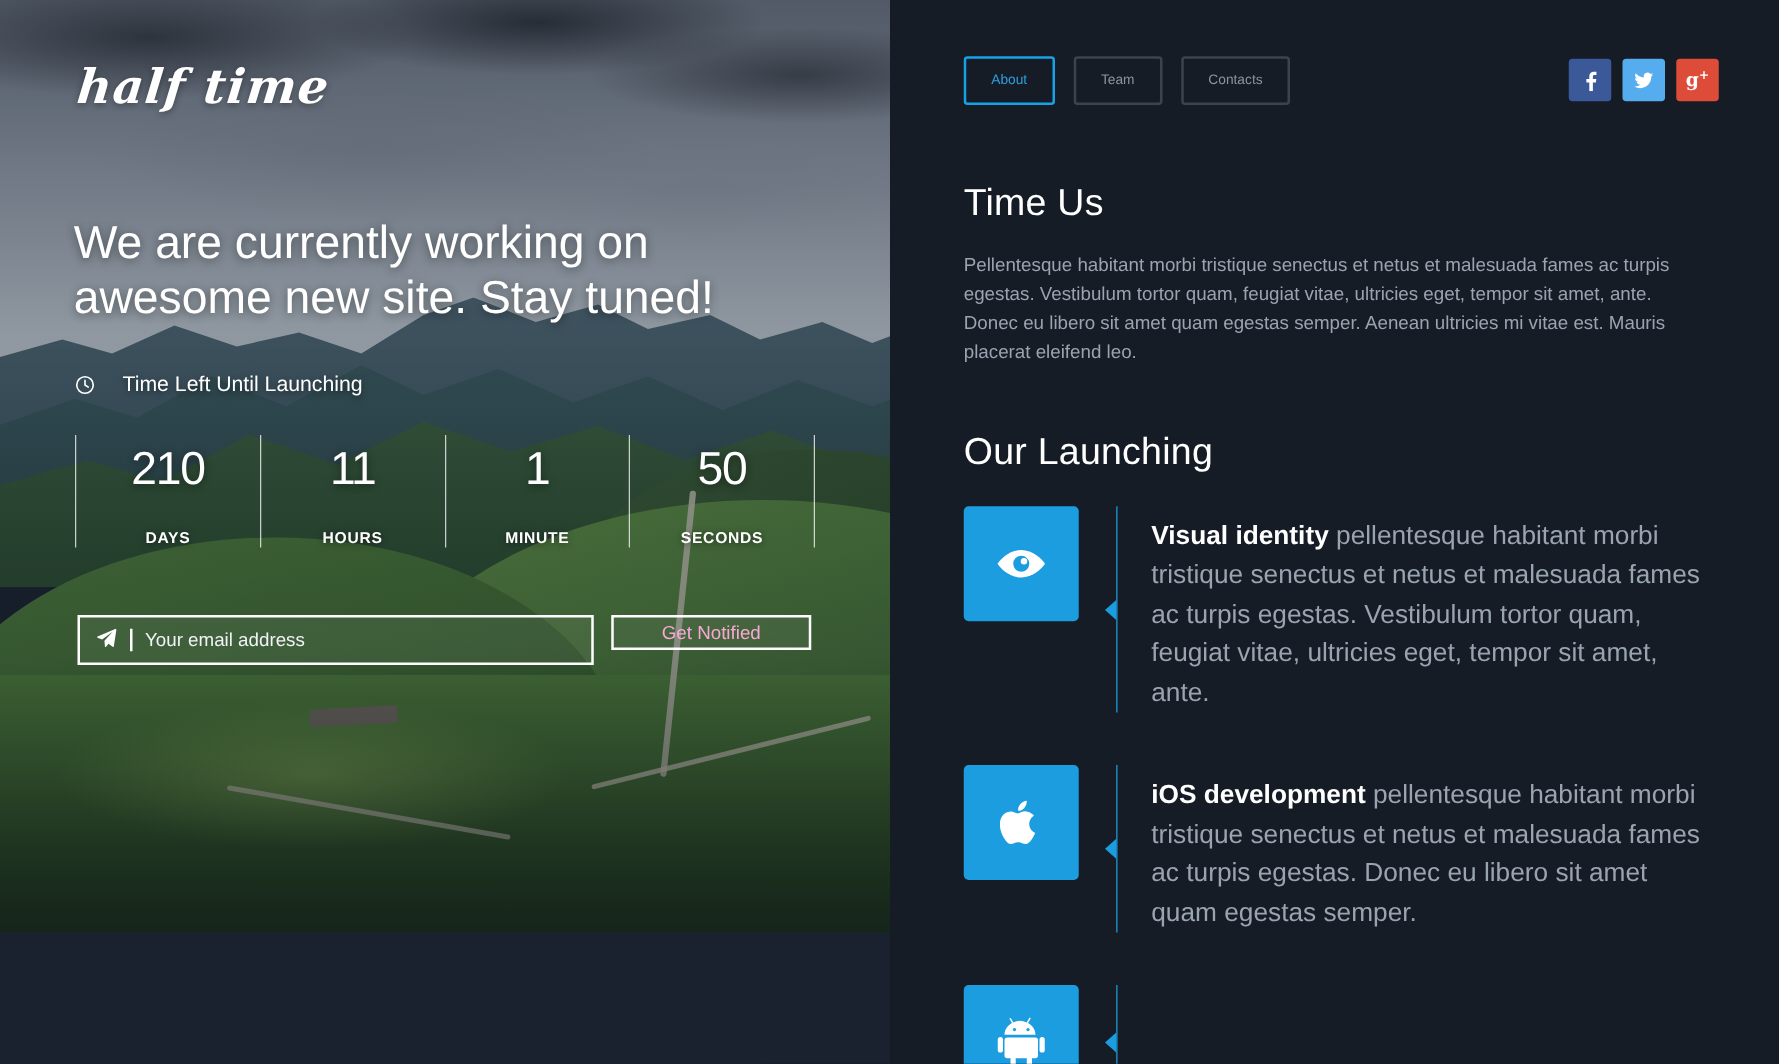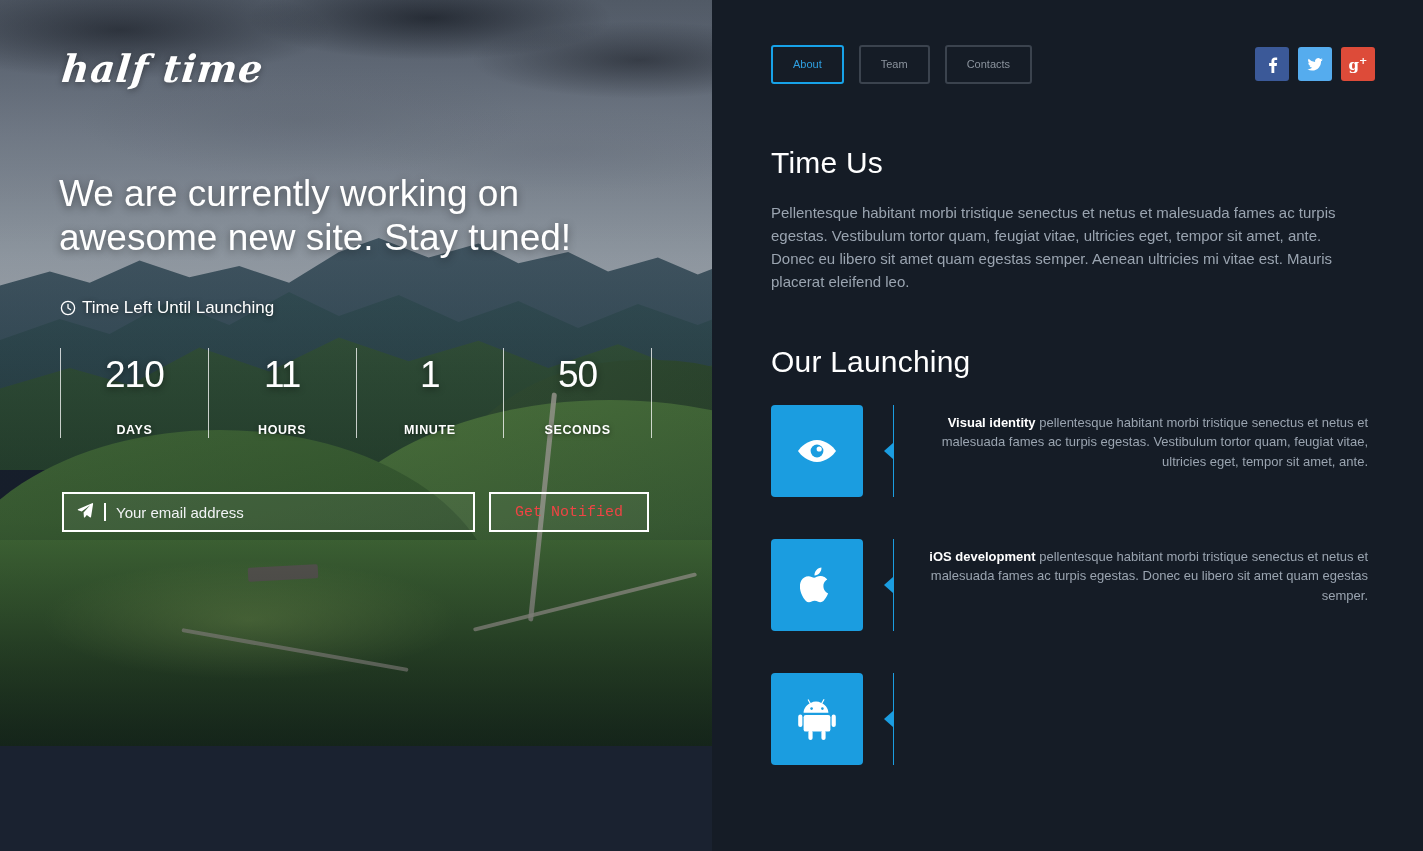--- a/index.html
+++ b/index.html
@@ -124,21 +124,21 @@
     transform: skewX(-6deg);
     text-shadow: 0 2px 6px rgba(0,0,0,.35);
   }
   .headline {
     position: absolute; left: 59px; top: 172px; width: 600px;
     color: #fff; font-size: 37px; font-weight: 300; line-height: 1.18;
     text-shadow: 0 2px 8px rgba(0,0,0,.45);
   }
   .timeleft {
     position: absolute; left: 60px; top: 298px;
-    display: flex; align-items: center; gap: 6px;
+    display: flex; align-items: center; gap: 22px;
     color: #fff; font-size: 17px; font-weight: 400;
     text-shadow: 0 1px 5px rgba(0,0,0,.5);
   }
   .timeleft svg { display: block; }
 
   .countdown {
     position: absolute; left: 60px; top: 348px;
     width: 592px; height: 90px;
     display: flex;
   }
@@ -172,24 +172,24 @@
   }
   .email-box .divider {
     width: 2px; height: 18px; background: #fff; flex: 0 0 2px;
   }
   .email-input {
     flex: 1 1 auto; background: transparent; border: 0; outline: none;
     color: #fff; font-size: 15px; font-family: "Liberation Sans", sans-serif;
   }
   .email-input::placeholder { color: #f1f3f5; opacity: 1; }
   .notify-btn {
-    width: 160px; height: 40px;
+    width: 160px; height: 28px;
     border: 2px solid #fff; background: rgba(255,255,255,.05);
-    color: #ef4444; font-size: 15px; cursor: pointer;
-    font-family: Liberation Mono, monospace;
+    color: #f9a8d4; font-size: 15px; cursor: pointer;
+    font-family: Liberation Sans, sans-serif;
     display: flex; align-items: center; justify-content: center;
   }
 
   
   .panel {
     flex: 1 1 auto; position: relative;
     background: #151c26; height: 851px; padding: 44px 48px 0 59px;
   }
   .topbar { display: flex; align-items: center; height: 40px; }
   .nav { display: flex; gap: 15px; }
@@ -235,22 +235,22 @@
     width: 1px; background: #1b9de0;
   }
   .svc-line .arrow {
     position: absolute; left: -9px; top: 50%; margin-top: -8px;
     width: 0; height: 0;
     border-top: 8px solid transparent;
     border-bottom: 8px solid transparent;
     border-right: 9px solid #1b9de0;
   }
   .svc-text {
-    flex: 1 1 auto; color: #9aa4b0; font-size: 13px; line-height: 1.5;
-    padding-top: 8px; max-width: 447px; text-align: right;
+    flex: 1 1 auto; color: #9aa4b0; font-size: 21px; line-height: 1.5;
+    padding-top: 8px; max-width: 447px;
   }
   .svc-text b { color: #fff; font-weight: bold; }
 </style>
 </head>
 <body>
 
 <div class="page">
 
   <section class="hero">
     <div class="hero-photo">

